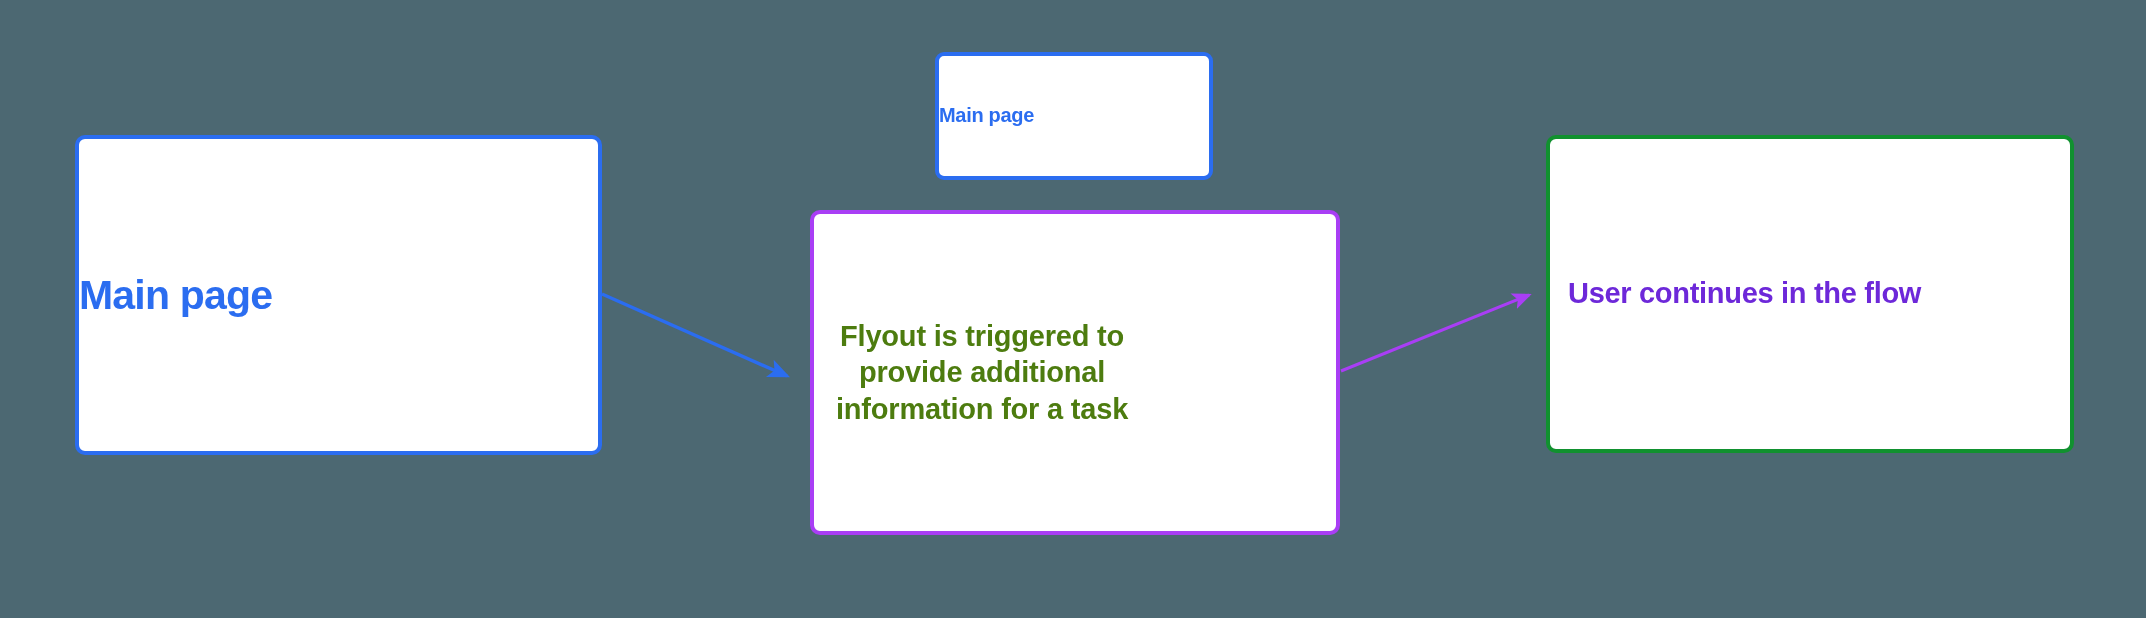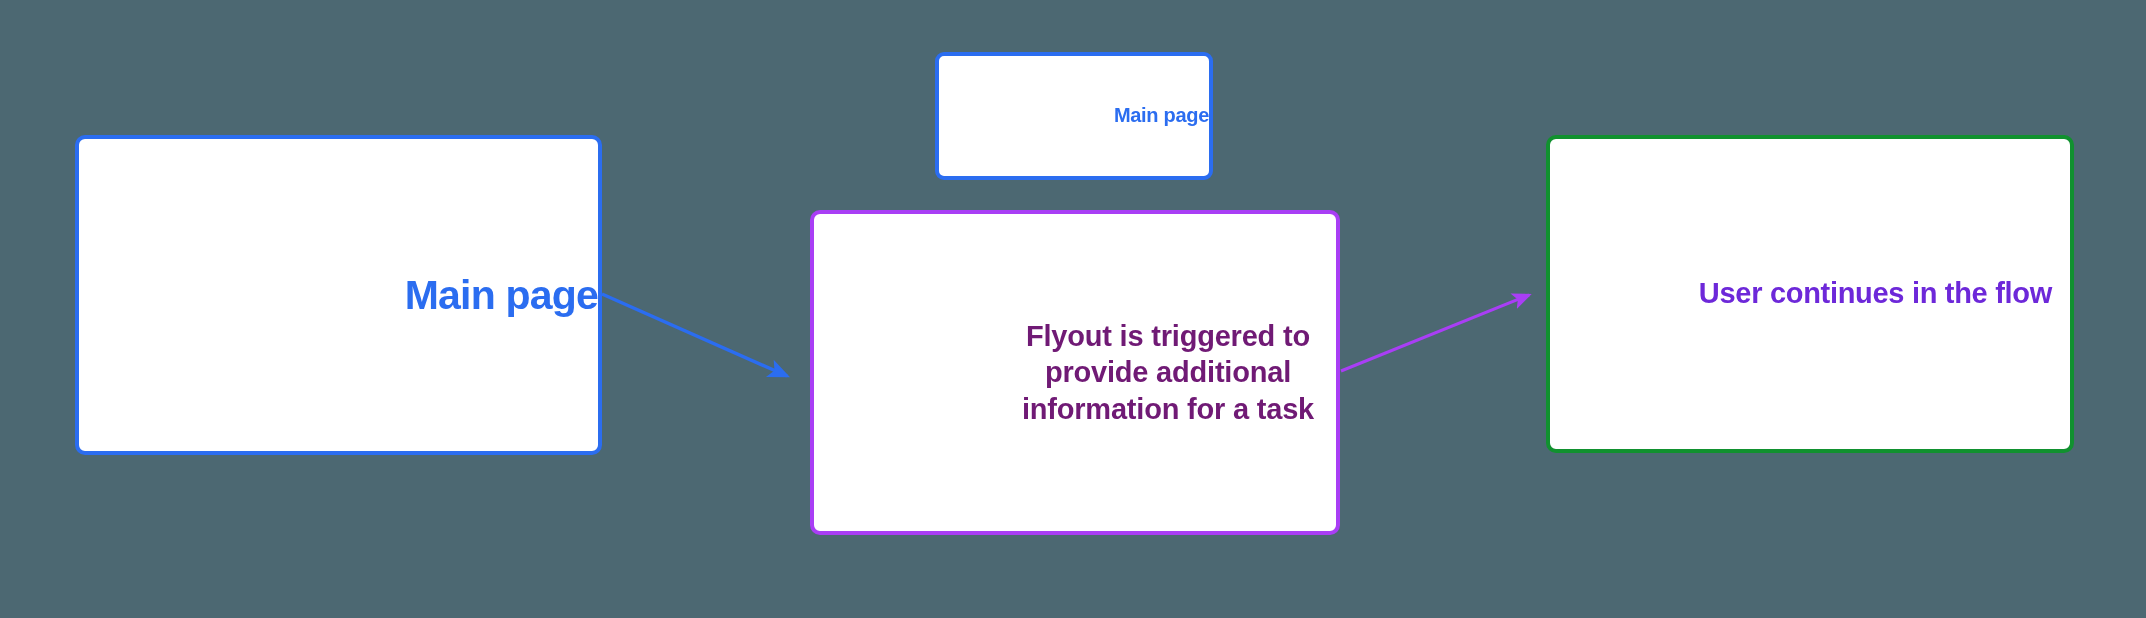--- a/index.html
+++ b/index.html
@@ -17,21 +17,21 @@
     font-family: "Liberation Sans", sans-serif;
   }
   .node {
     position: absolute;
     box-sizing: border-box;
     background: #ffffff;
     border-style: solid;
     border-radius: 10px;
     display: flex;
     align-items: center;
-    justify-content: flex-end;
+    justify-content: flex-start;
     text-align: center;
   }
   .node-label {
     font-weight: bold;
     line-height: 1.28;
     letter-spacing: -0.2px;
     white-space: pre-line;
   }
 
   
@@ -120,21 +120,21 @@
 
   <div class="node" id="node-main-page-large" style="border-color:#2b6df0;">
     <span class="node-label" style="color:#2b6df0;">Main page</span>
   </div>
 
   <div class="node" id="node-main-page-small" style="border-color:#2b6df0;">
     <span class="node-label" style="color:#2b6df0;">Main page</span>
   </div>
 
   <div class="node" id="node-flyout" style="border-color:#a93ef5;">
-    <span class="node-label" style="color:#701a75;">Flyout is triggered to
+    <span class="node-label" style="color:#4d7c0f;">Flyout is triggered to
 provide additional
 information for a task</span>
   </div>
 
   <div class="node" id="node-user-continues" style="border-color:#11912f;">
     <span class="node-label" style="color:#6d28d9;">User continues in the flow</span>
   </div>
 
 </div>
 

